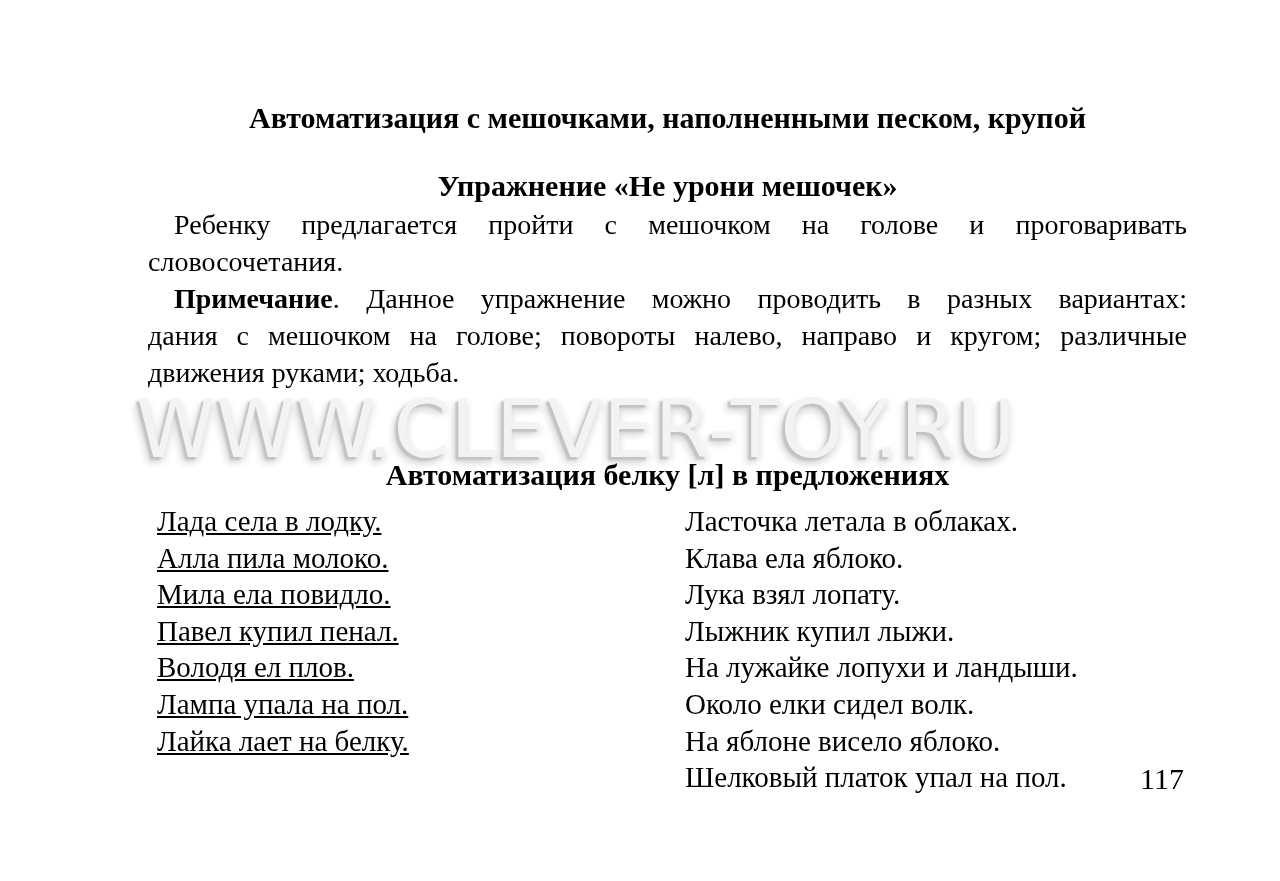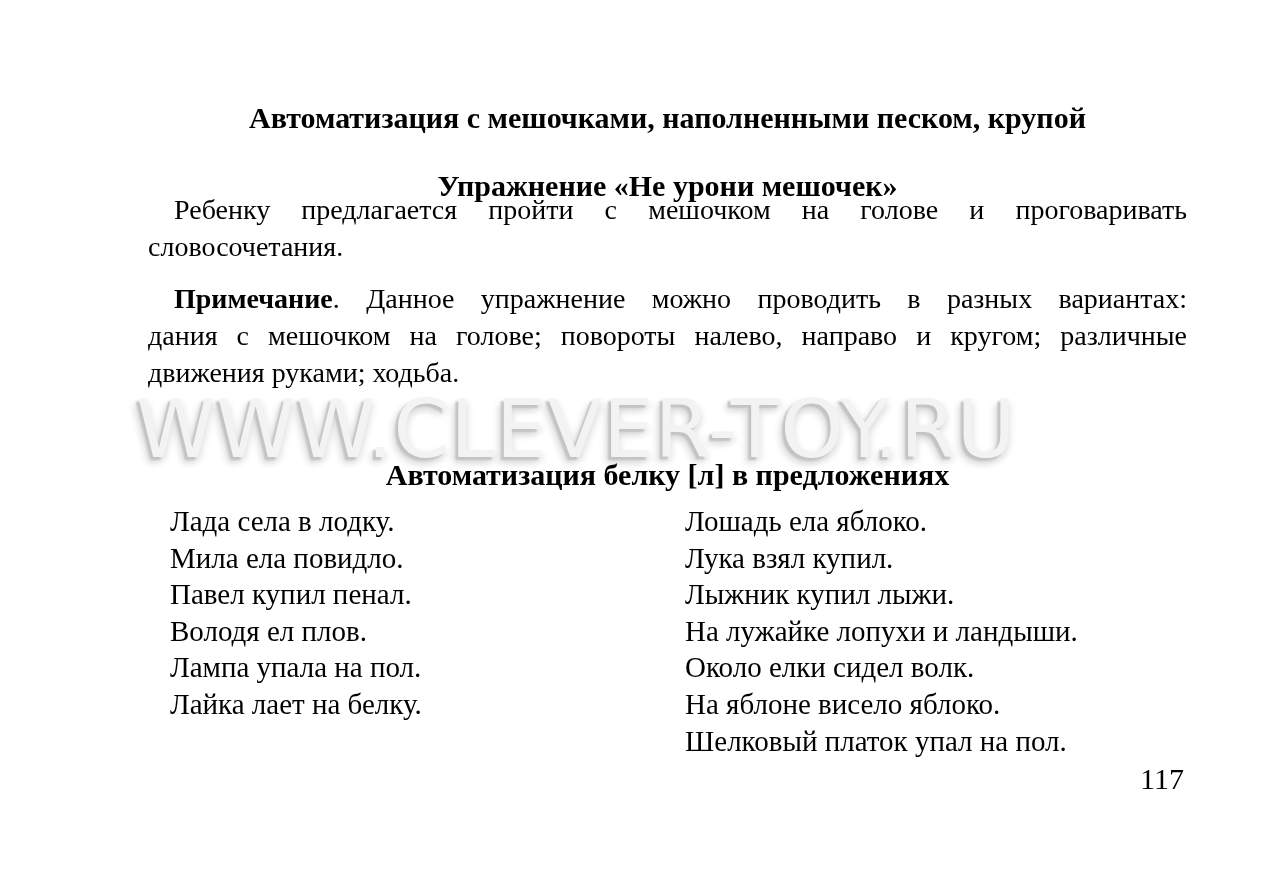--- a/index.html
+++ b/index.html
@@ -53,37 +53,37 @@
   .exercise-heading { top: 166px; }
   .section-heading  { top: 455px; }
   .para {
     position: absolute;
     left: 148px;
     width: 1039px;
     font-size: 28px;
     line-height: 36.8px;
     z-index: 1;
   }
-  .para-description { top: 192px; }
+  .para-description { top: 207px; }
   .para-note        { top: 281px; }
   .line { min-height: 36.8px; }
   .line.justify {
     text-align: justify;
     text-align-last: justify;
   }
   .line.indent { text-indent: 26px; }
   .note-label { font-weight: bold; }
   .sentence-col {
     position: absolute;
     top: 503px;
     font-size: 29px;
     line-height: 36.6px;
     z-index: 1;
   }
-  .sentence-col.left  { left: 170px; }
+  .sentence-col.left  { left: 157px; text-decoration: underline; }
   .sentence-col.right { left: 685px; }
   .page-number {
     position: absolute;
     left: 1140px;
     top: 762px;
     font-size: 30px;
     line-height: 34px;
     z-index: 1;
   }
 </style>
@@ -106,30 +106,32 @@
   <div class="para para-note">
     <div class="line justify indent"><span class="note-label">Примечание</span><span>. Данное упражнение можно проводить в разных вариантах:</span></div>
     <div class="line justify">дания с мешочком на голове; повороты налево, направо и кругом; различные</div>
     <div class="line">движения руками; ходьба.</div>
   </div>
 
   <h2 class="heading section-heading">Автоматизация белку [л] в предложениях</h2>
 
   <div class="sentence-col left">
     <div class="sentence">Лада села в лодку.</div>
+    <div class="sentence">Алла пила молоко.</div>
     <div class="sentence">Мила ела повидло.</div>
     <div class="sentence">Павел купил пенал.</div>
     <div class="sentence">Володя ел плов.</div>
     <div class="sentence">Лампа упала на пол.</div>
     <div class="sentence">Лайка лает на белку.</div>
   </div>
 
   <div class="sentence-col right">
-    <div class="sentence">Лошадь ела яблоко.</div>
-    <div class="sentence">Лука взял купил.</div>
+    <div class="sentence">Ласточка летала в облаках.</div>
+    <div class="sentence">Клава ела яблоко.</div>
+    <div class="sentence">Лука взял лопату.</div>
     <div class="sentence">Лыжник купил лыжи.</div>
     <div class="sentence">На лужайке лопухи и ландыши.</div>
     <div class="sentence">Около елки сидел волк.</div>
     <div class="sentence">На яблоне висело яблоко.</div>
     <div class="sentence">Шелковый платок упал на пол.</div>
   </div>
 
   <div class="page-number">117</div>
 
 </div>

